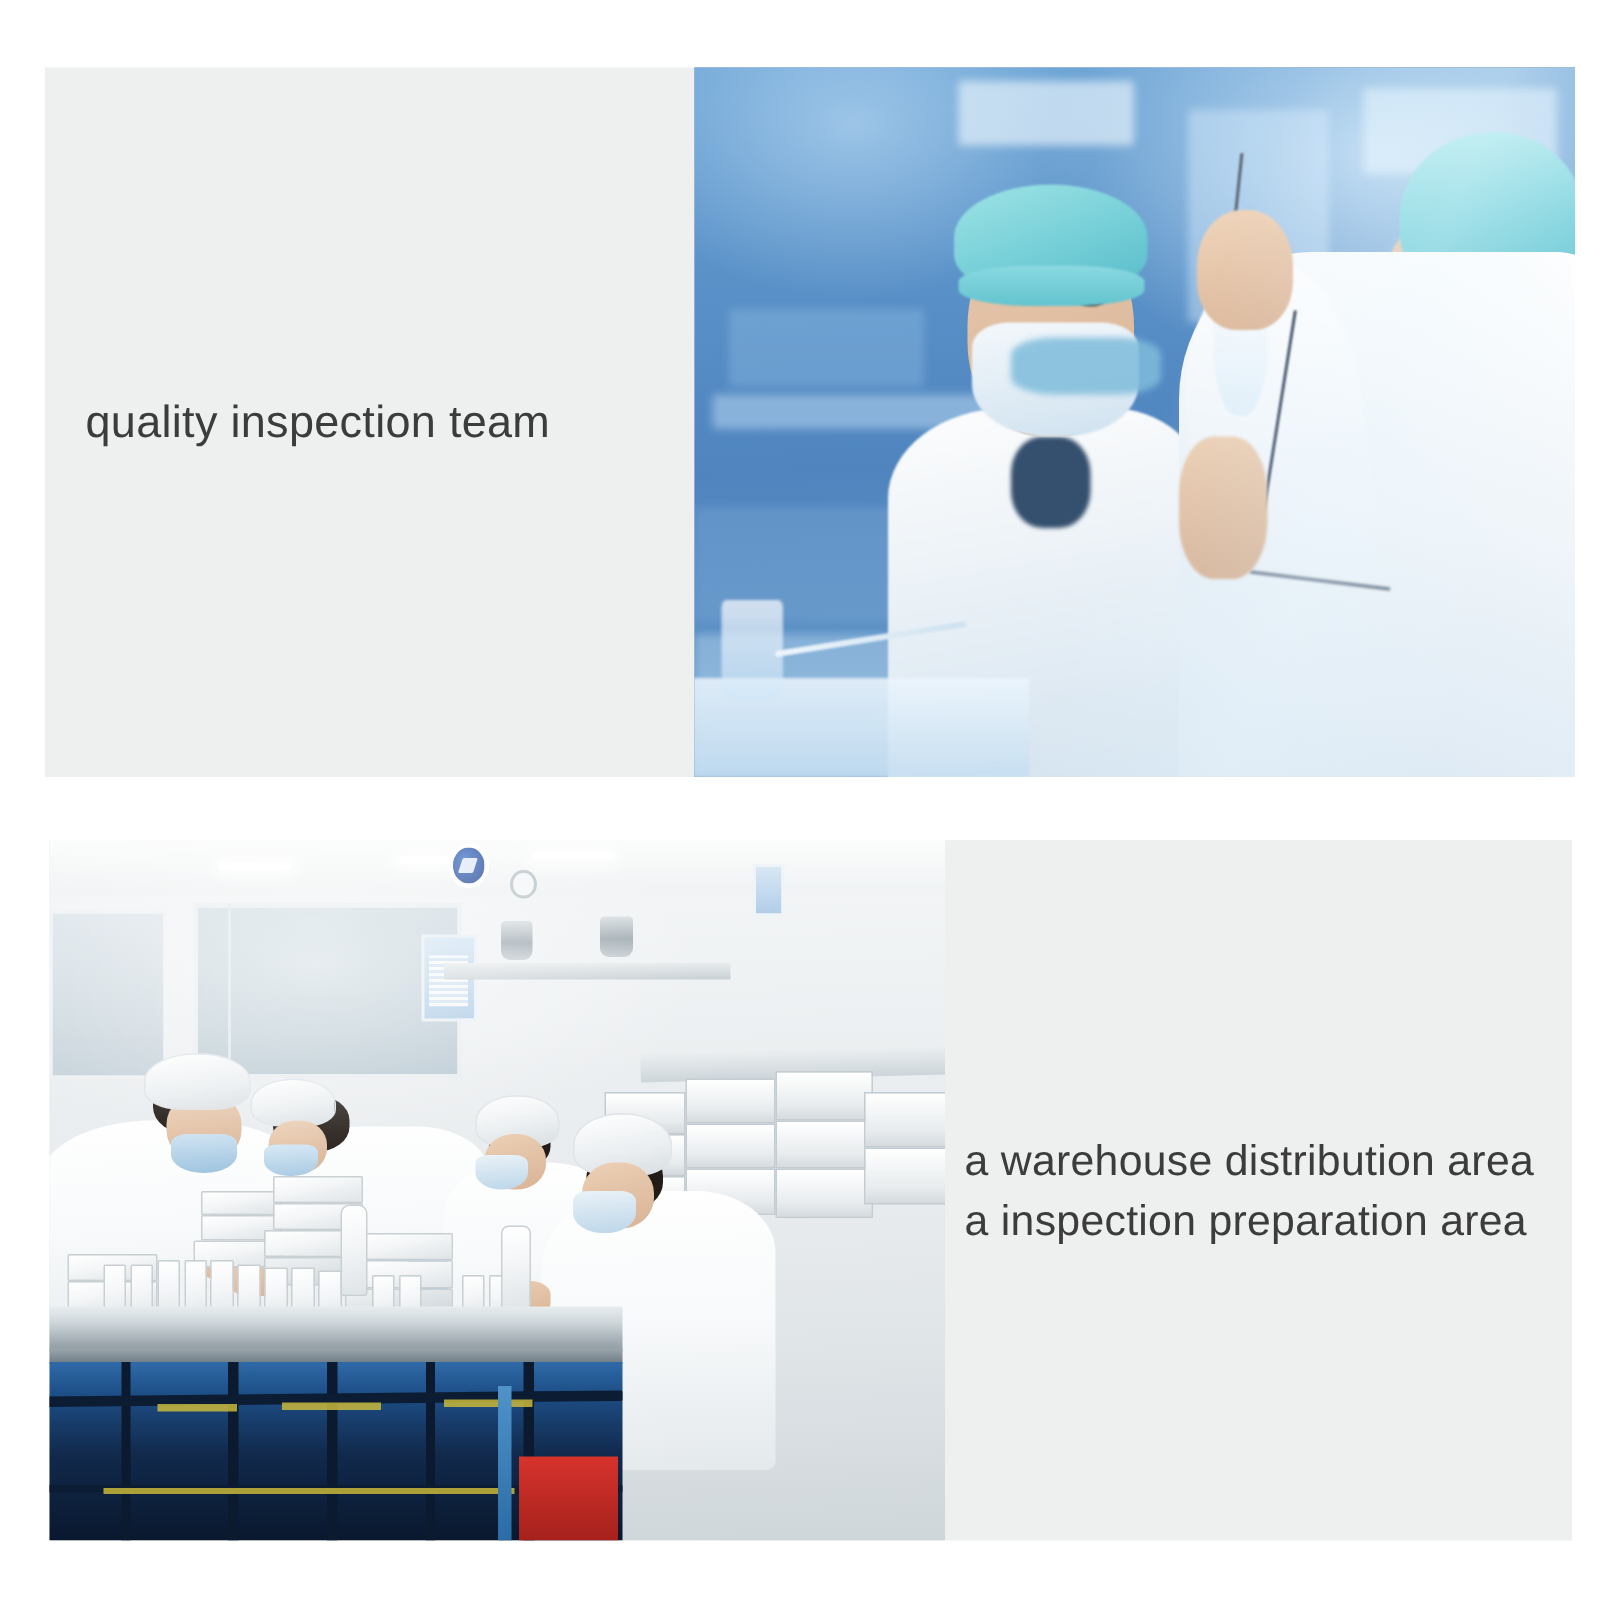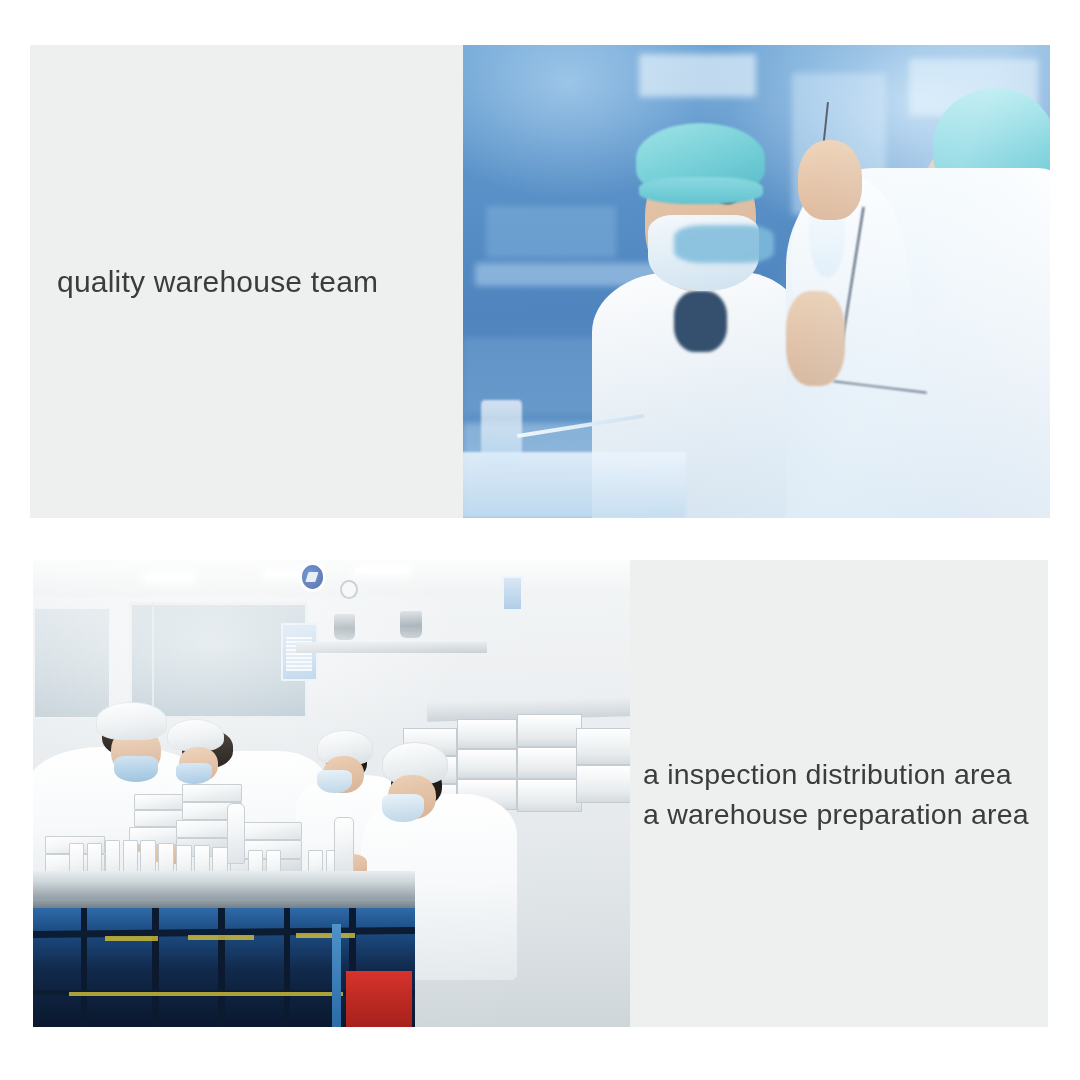--- a/index.html
+++ b/index.html
@@ -380,21 +380,21 @@
       linear-gradient(180deg, rgba(255,255,255,.12), rgba(255,255,255,0) 40%);
     pointer-events:none;
   }
 </style>
 </head>
 <body>
 
 <div class="section" id="top-section">
 
   <div class="caption-panel" id="top-caption">
-    <div class="caption-line">quality warehouse team</div>
+    <div class="caption-line">quality inspection team</div>
   </div>
 
   <div class="photo" id="photo-lab">
     <div class="bg"></div>
 
     <div class="wall-panel wp5"></div>
     <div class="wall-panel wp8"></div>
     <div class="wall-panel wp4"></div>
     <div class="wall-panel wp6"></div>
     <div class="wall-panel wp3"></div>
@@ -553,16 +553,16 @@
     <div class="yellow y2"></div>
     <div class="yellow y3"></div>
     <div class="yellow y4"></div>
     <div class="bluepost"></div>
     <div class="red-obj"></div>
 
     <div class="haze"></div>
   </div>
 
   <div class="caption-panel" id="bottom-caption">
-    <div class="caption-line">a inspection distribution area</div>
-    <div class="caption-line">a warehouse preparation area</div>
+    <div class="caption-line">a warehouse distribution area</div>
+    <div class="caption-line">a inspection preparation area</div>
   </div>
 </div>
 
 </body></html>

